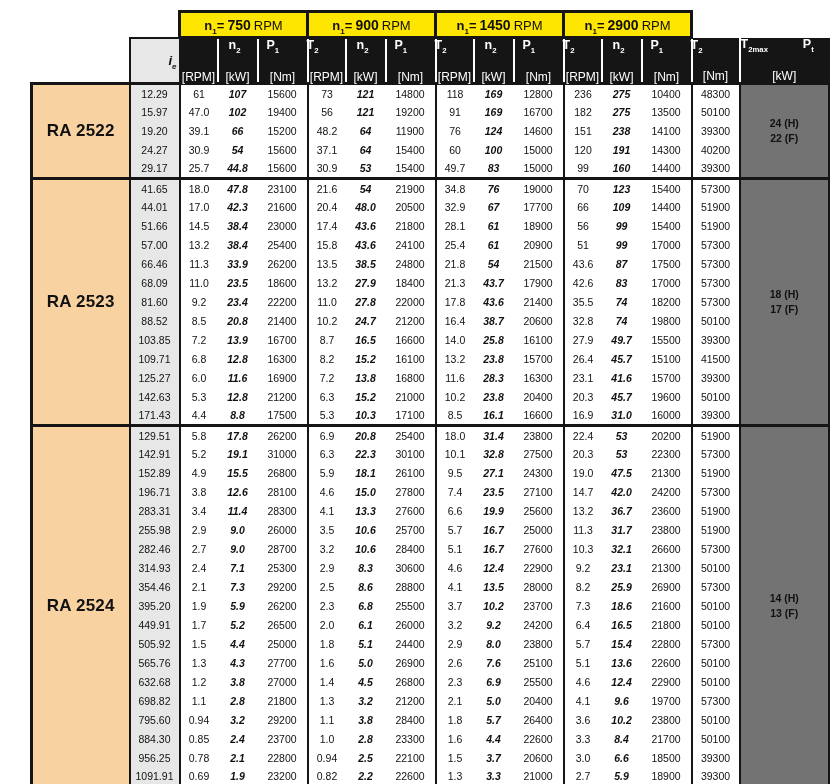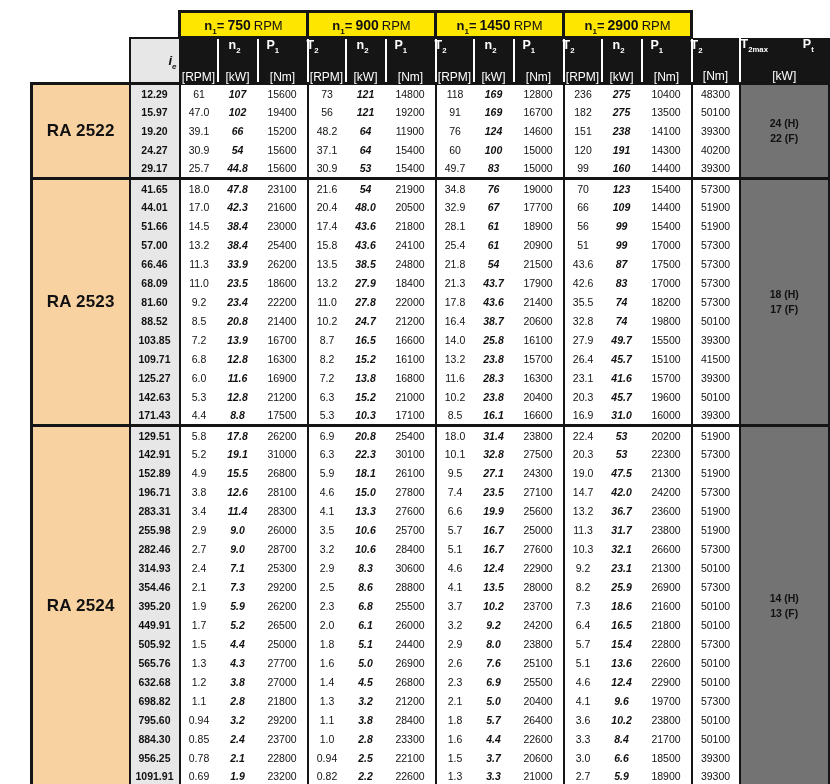--- a/index.html
+++ b/index.html
@@ -22,21 +22,21 @@
   
   tr.r2{height:32px;}
   td.bh{background:var(--bk);color:#fff;border-right:2px solid #fff;border-bottom:3px solid var(--bk);}
   td.bh .sym{font-weight:bold;font-size:12.5px;line-height:13px;margin-left:48px;}
   td.bh .unit{font-size:12px;line-height:10px;font-weight:normal;margin-top:20px;}
   td.bh.pr-edge{border-right:3px solid var(--bk);}
   td.iehead{background:var(--gy);border:2px solid var(--bk);border-bottom:3px solid var(--bk);font-weight:bold;font-style:italic;font-size:13px;padding-left:36px;}
   
   tbody tr{height:19px;}
   td.label-cell{background:var(--or);border-left:3px solid var(--bk);border-right:2px solid var(--bk);border-top:3px solid var(--bk);font-weight:bold;font-size:17px;letter-spacing:0.2px;}
-  td.ie-cell{background:var(--gy);border-left:2px solid var(--bk);border-right:2px solid var(--bk);font-weight:bold;}
+  td.ie-cell{background:var(--gy);border-left:2px solid var(--bk);border-right:2px solid var(--bk);font-weight:normal;}
   td.v{background:#fff;}
   td.v.p1{font-weight:bold;font-style:italic;}
   td.v.gs{border-left:2px solid var(--bk);}
   td.t2max-cell{background:#fff;border-left:2px solid var(--bk);border-right:2px solid var(--bk);}
   td.pt-cell{background:#737373;border-right:3px solid var(--bk);border-top:3px solid var(--bk);font-weight:bold;font-size:10.5px;line-height:15px;white-space:nowrap;}
   tr.gb td{border-top:3px solid var(--bk);}
   tr.lastrow td{border-bottom:3px solid var(--bk);}
   .bottom-edge{border-bottom:3px solid var(--bk);}
 </style>
 </head>

